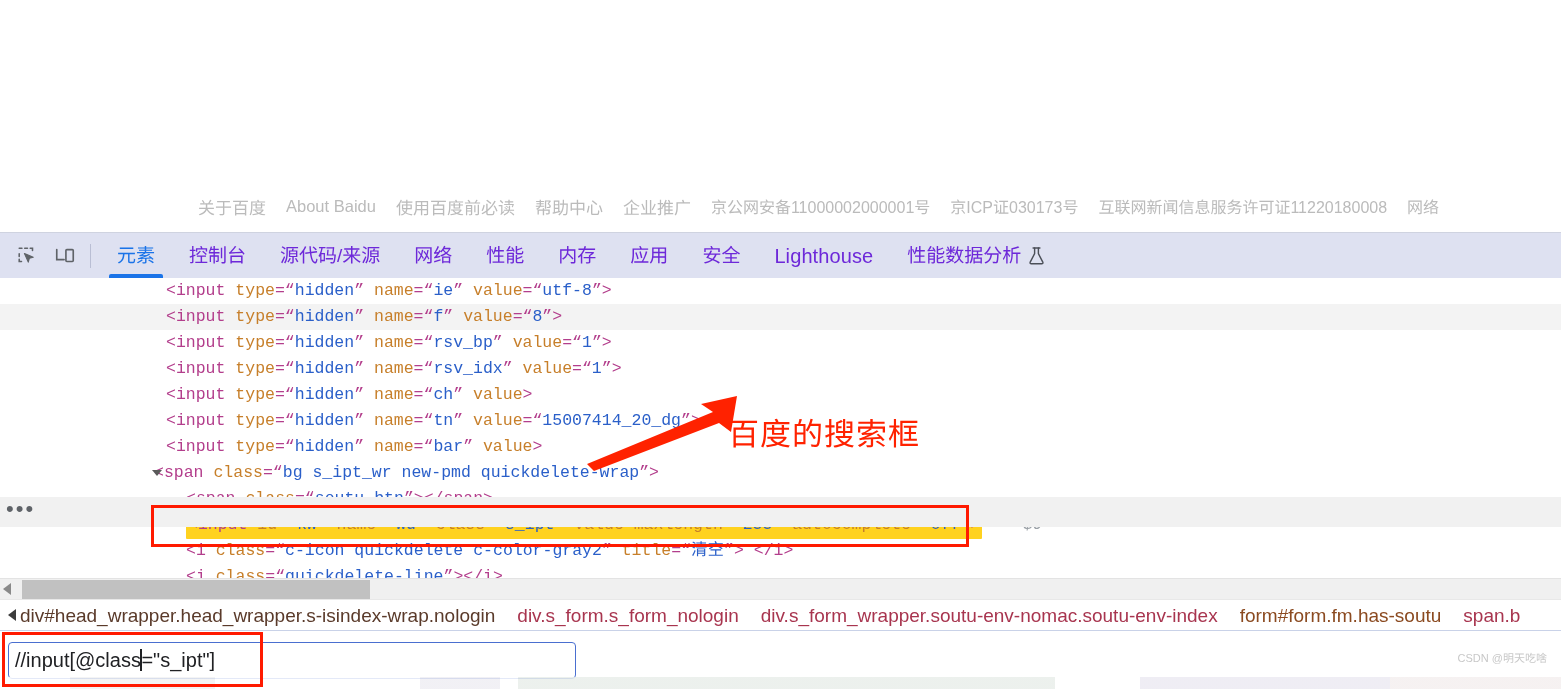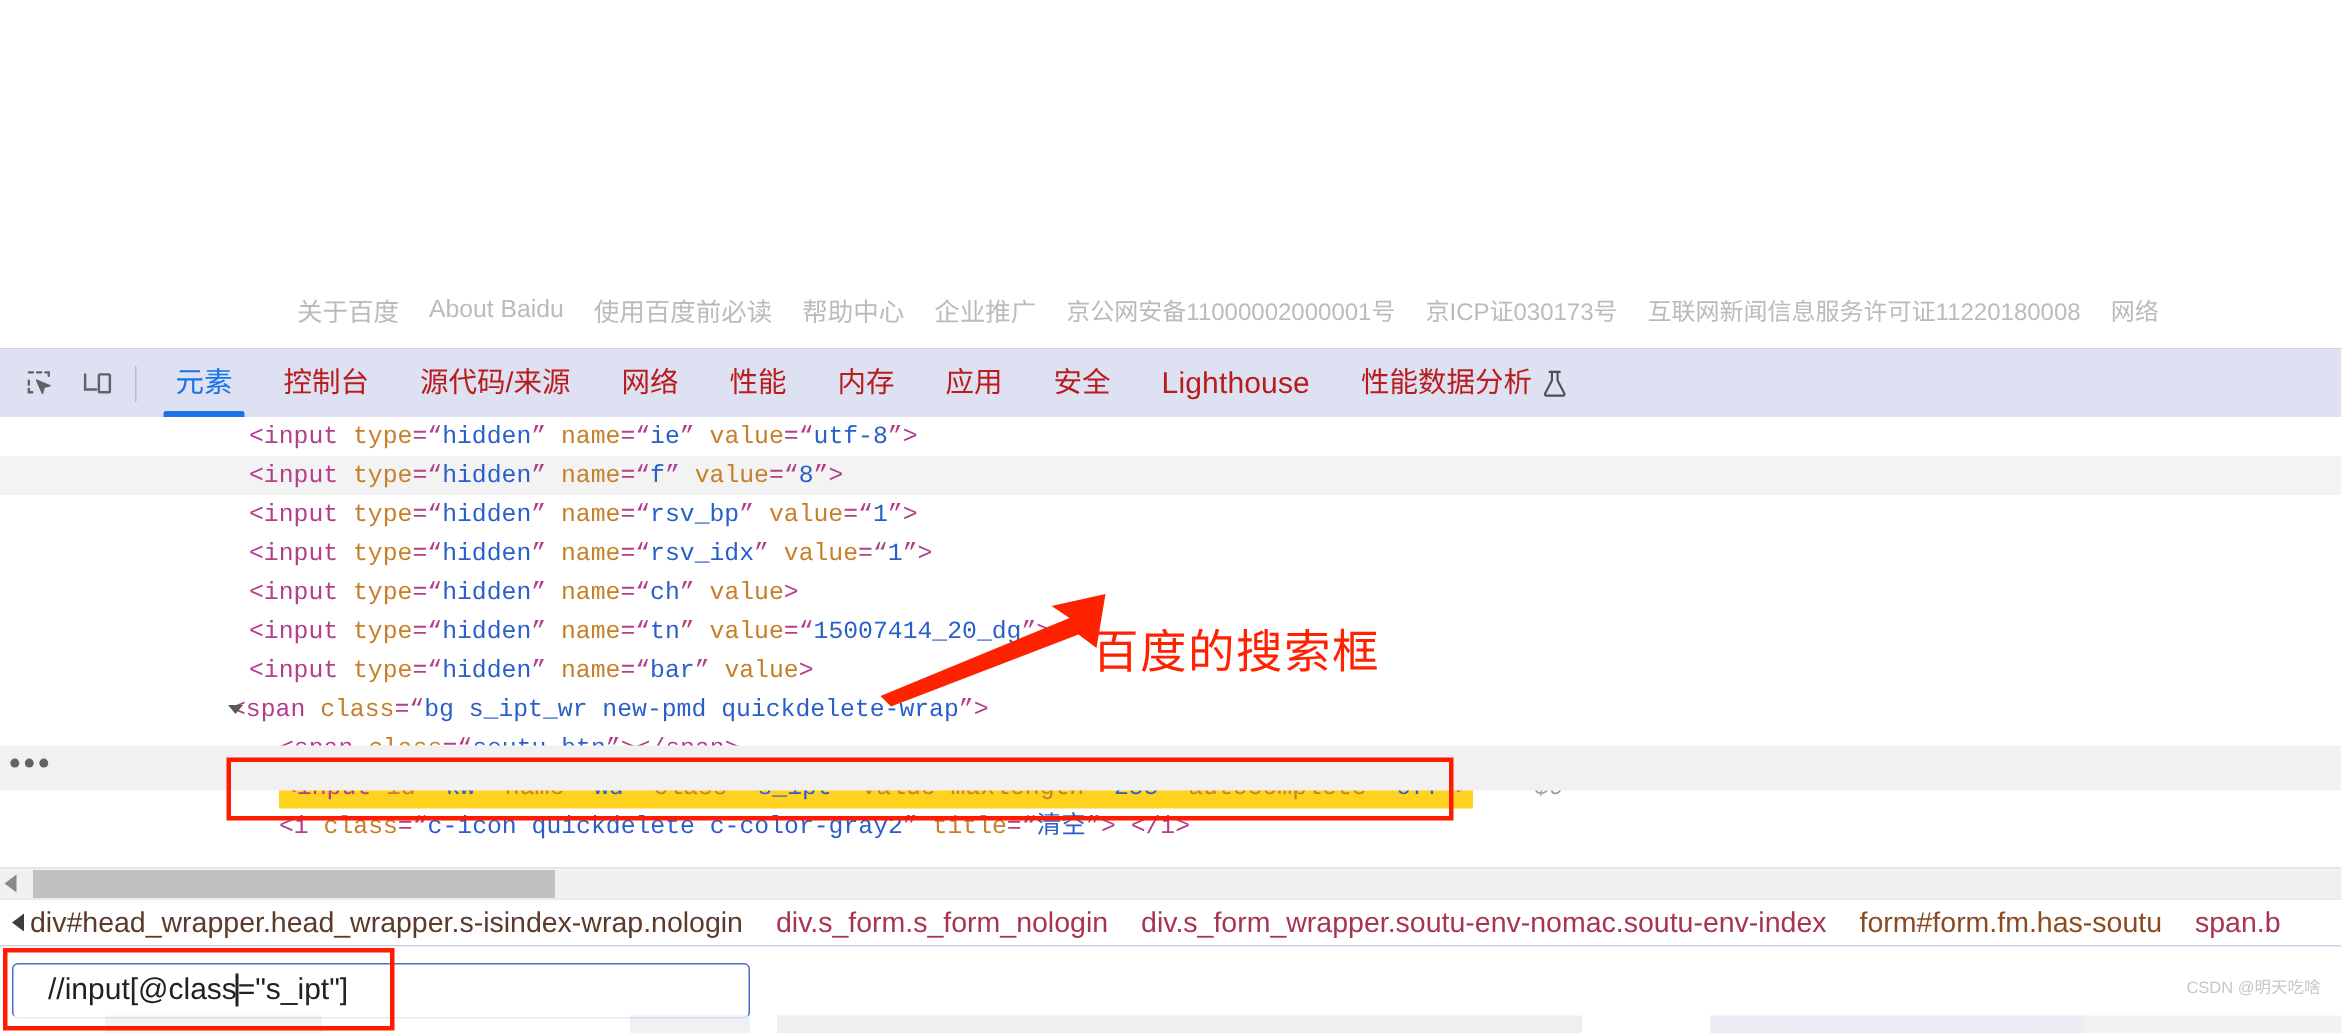--- a/index.html
+++ b/index.html
@@ -85,21 +85,21 @@
     background: #b9bed4;
     margin: 0 9px 0 6px;
   }
   .dt-tab {
     position: relative;
     height: 45px;
     padding: 0 17px;
     display: flex;
     align-items: center;
     font-size: 19px;
-    color: #b91c1c;
+    color: #6d28d9;
     cursor: pointer;
     line-height: 1;
   }
   .dt-tab.latin { font-size: 20px; letter-spacing: .1px; }
   .dt-tab.active { color: #1a73e8; }
   .dt-tab.active::after {
     content: "";
     position: absolute;
     left: 9px; right: 9px; bottom: 0;
     height: 4px;
@@ -249,29 +249,29 @@
   .searchbar {
     position: relative;
     height: 59px;
     background: #ffffff;
     border-top: 1px solid #c9d2e8;
     display: flex;
     align-items: center;
   }
   .xpath-input {
     margin-left: 8px;
-    width: 492px;
+    width: 568px;
     height: 37px;
     border: 1.5px solid #4a6fd0;
     border-radius: 4px;
     background: #ffffff;
     font-family: "Liberation Sans", "DejaVu Sans", sans-serif;
     font-size: 20px;
     color: #202124;
-    padding: 0 23px;
+    padding: 0 6px;
     display: flex;
     align-items: center;
     position: relative;
   }
   .xpath-input .val-a { white-space: pre; }
   .xpath-input .caret {
     display: inline-block;
     width: 1.5px;
     height: 22px;
     background: #202124;
@@ -440,20 +440,23 @@
           <div class="node indent-2">
             <span><span class="t-punct">&lt;</span><span class="t-tag">span</span><span class="t-text"> </span><span class="t-attr">class</span><span class="t-punct">=“</span><span class="t-value">soutu-btn</span><span class="t-punct">”&gt;&lt;/</span><span class="t-tag">span</span><span class="t-punct">&gt;</span></span>
           </div>
           <div class="node indent-2">
             <span class="hl-code"><span class="t-punct">&lt;</span><span class="t-tag">input</span><span class="t-text"> </span><span class="t-attr">id</span><span class="t-punct">=“</span><span class="t-value">kw</span><span class="t-punct">”</span><span class="t-text"> </span><span class="t-attr">name</span><span class="t-punct">=“</span><span class="t-value">wd</span><span class="t-punct">”</span><span class="t-text"> </span><span class="t-attr">class</span><span class="t-punct">=“</span><span class="t-value">s_ipt</span><span class="t-punct">”</span><span class="t-text"> </span><span class="t-attr">value</span><span class="t-text"> </span><span class="t-attr">maxlength</span><span class="t-punct">=“</span><span class="t-value">255</span><span class="t-punct">”</span><span class="t-text"> </span><span class="t-attr">autocomplete</span><span class="t-punct">=“</span><span class="t-value">off</span><span class="t-punct">”&gt;</span></span>
             <span class="sel-suffix">== $0</span>
           </div>
           <div class="node indent-2">
             <span><span class="t-punct">&lt;</span><span class="t-tag">i</span><span class="t-text"> </span><span class="t-attr">class</span><span class="t-punct">=“</span><span class="t-value">c-icon quickdelete c-color-gray2</span><span class="t-punct">”</span><span class="t-text"> </span><span class="t-attr">title</span><span class="t-punct">=“</span><span class="t-value">清空</span><span class="t-punct">”&gt;</span><span class="t-text"> </span><span class="t-punct">&lt;/</span><span class="t-tag">i</span><span class="t-punct">&gt;</span></span>
           </div>
+          <div class="node indent-2">
+            <span><span class="t-punct">&lt;</span><span class="t-tag">i</span><span class="t-text"> </span><span class="t-attr">class</span><span class="t-punct">=“</span><span class="t-value">quickdelete-line</span><span class="t-punct">”&gt;&lt;/</span><span class="t-tag">i</span><span class="t-punct">&gt;</span></span>
+          </div>
         </div>
       <div class="dots-badge">
         <span class="dots">•••</span>
       </div>
     </div>
 
     <div class="h-scroll">
       <div class="arrow-l"></div>
       <div class="thumb"></div>
     </div>

